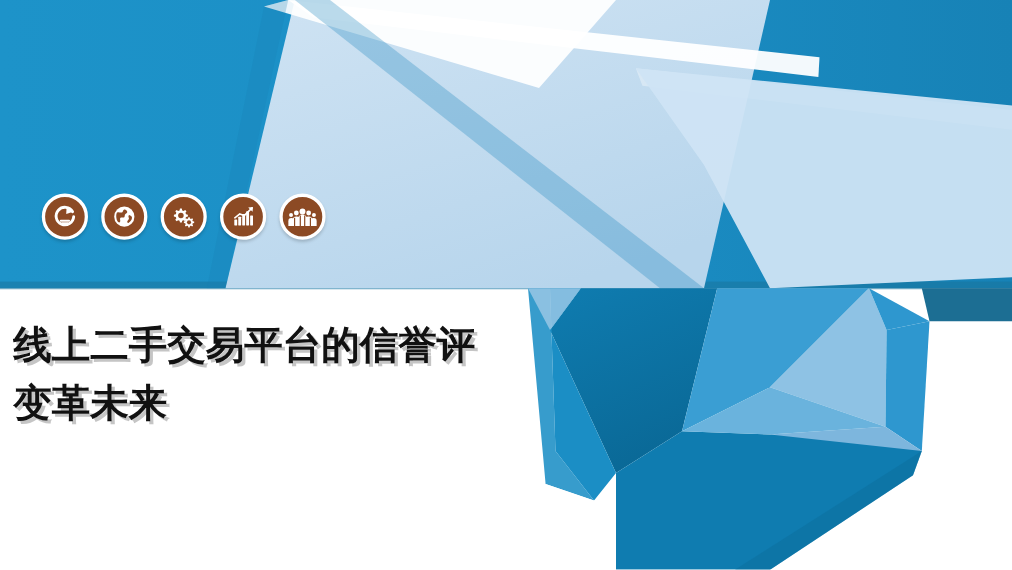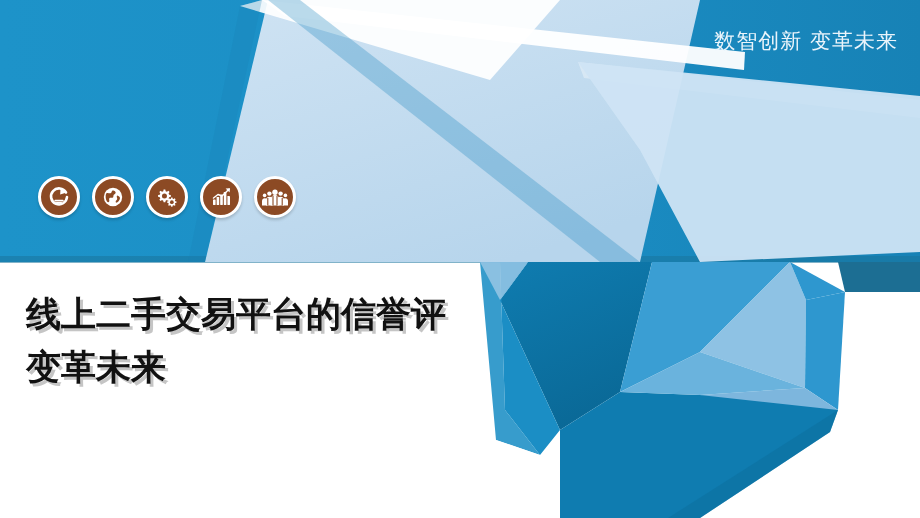--- a/index.html
+++ b/index.html
@@ -63,21 +63,21 @@
     justify-content: center;
     box-shadow: 0 2px 3px rgba(0,0,0,0.18);
   }
   .icon-badge svg {
     display: block;
   }
 
   
   #title-block {
     position: absolute;
-    left: 26px;
+    left: 12px;
     top: 288px;
     width: 520px;
     z-index: 8;
   }
   .title-line {
     font-family: "DejaVu Sans", "Liberation Sans", sans-serif;
     font-weight: bold;
     font-size: 35px;
     line-height: 53px;
     color: #111111;
@@ -157,21 +157,20 @@
     <polygon points="700,352 805,388 700,395 620,392" fill="#5aabd9" opacity="0.9"></polygon>
 
     <polygon points="496,440 540,455 560,430 560,518 520,518" fill="#ffffff"></polygon>
 
     <polygon points="652,262 790,262 700,262" fill="#cfe4f4"></polygon>
 
     <polygon points="480,262 528,262 500,300" fill="#9fc9e6" opacity="0.8"></polygon>
 
   </svg>
 
-  <div id="tagline">数智创新  变革未来</div>
 
   <div id="icon-row">
 
     <div class="icon-badge">
       <svg width="24" height="24" viewBox="0 0 24 24" fill="none" aria-hidden="true">
         <path d="M19 7.5A8 8 0 1 0 20 12" stroke="#ffffff" stroke-width="2.6" stroke-linecap="round" fill="none"></path>
         <path d="M13.5 3.2 L19.6 7.4 L13.2 9.6 Z" fill="#ffffff"></path>
         <path d="M8.2 15.6 h7.6" stroke="#ffffff" stroke-width="1.8" stroke-linecap="round"></path>
         <path d="M9.6 17.9 h4.8" stroke="#ffffff" stroke-width="1.6" stroke-linecap="round"></path>
       </svg>

